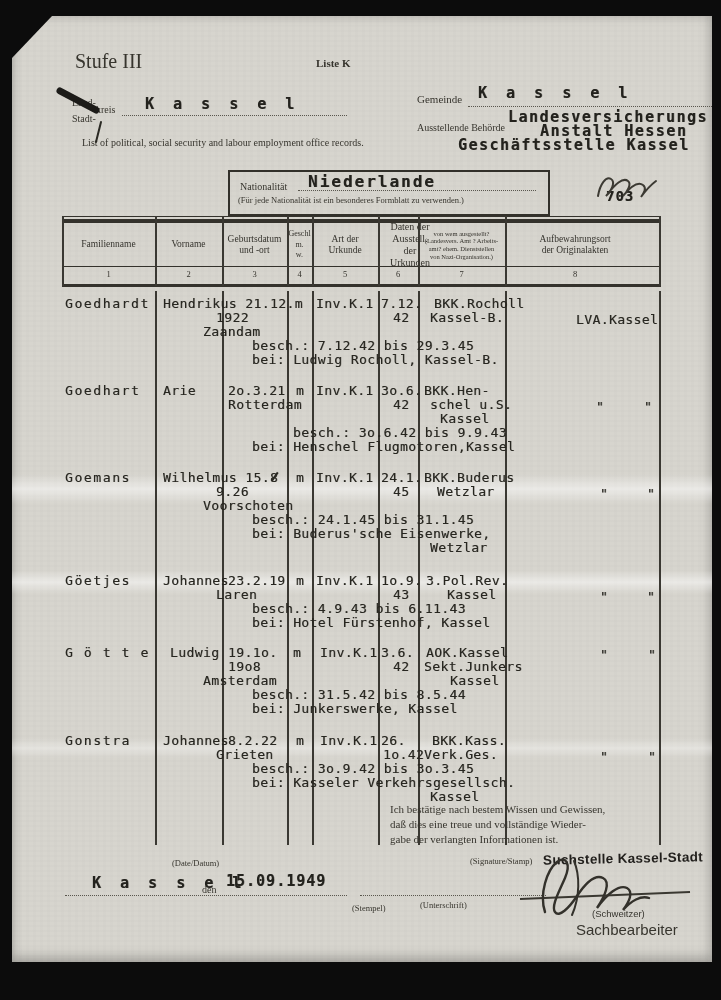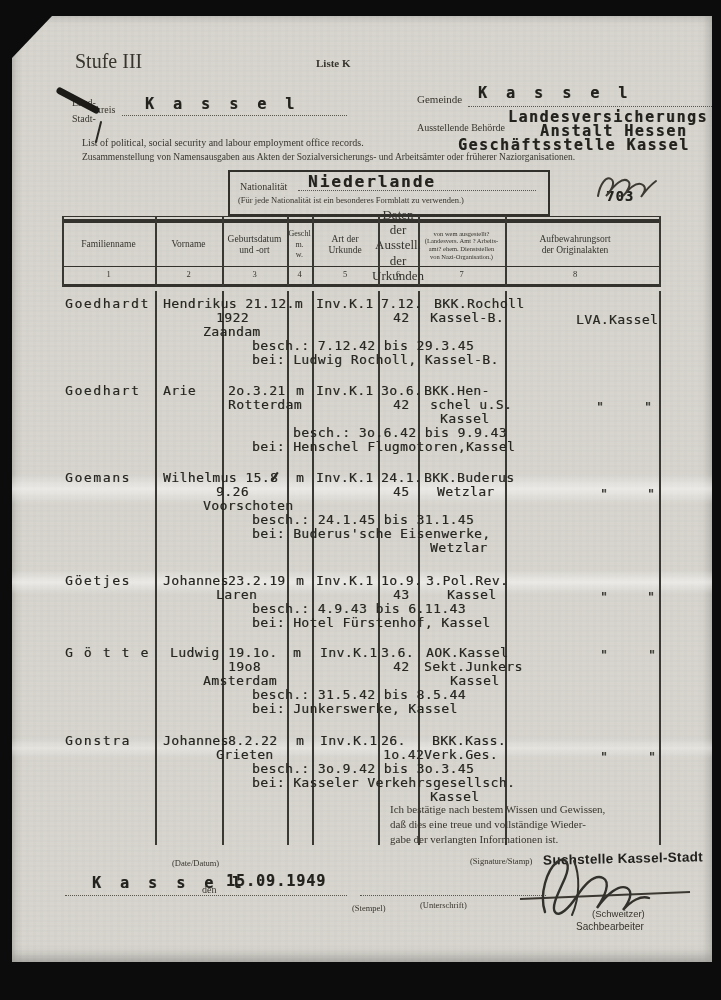--- a/index.html
+++ b/index.html
@@ -32,21 +32,21 @@
   .hline{position:absolute;left:62px;width:599px;background:#34322c;}
   
   .hc{position:absolute;top:224px;height:42px;display:flex;flex-direction:column;justify-content:center;
       align-items:center;text-align:center;color:#35332d;font-family:"Liberation Serif",serif;line-height:1.18;}
   .hn{position:absolute;top:269px;text-align:center;font-size:8.5px;color:#35332d;font-family:"Liberation Serif",serif;}
   .pos1{left:62px;width:93px;}  .pos2{left:155px;width:67px;} .pos3{left:222px;width:65px;}
   .pos4{left:287px;width:25px;} .pos5{left:312px;width:66px;} .pos6{left:378px;width:40px;}
   .pos7{left:418px;width:87px;} .pos8{left:505px;width:140px;}
   .hc.pos1,.hc.pos2,.hc.pos3,.hc.pos5,.hc.pos8{font-size:9.5px;}
   .hc.pos4{font-size:8px;line-height:1.3;}
-  .hc.pos6{font-size:13px;} .hc.pos7{font-size:6.5px;}
+  .hc.pos6{font-size:10px;margin-left:12px;} .hc.pos7{font-size:6.5px;}
   
   .band{position:absolute;left:0;right:0;background:linear-gradient(rgba(255,255,255,0),rgba(255,255,255,.5),rgba(255,255,255,0));}
   
   .edge{position:absolute;background:#0c0c0c;}
   #corner{position:absolute;left:12px;top:16px;width:40px;height:42px;background:#0c0c0c;
           clip-path:polygon(0 0,100% 0,0 100%);}
   #stamp{position:absolute;left:543px;top:851px;font-family:"Liberation Sans",sans-serif;font-weight:bold;
          font-size:13.5px;color:#211f1c;transform:rotate(-1.2deg);letter-spacing:.3px;white-space:pre;}
   .sans{font-family:"Liberation Sans",sans-serif;}
   svg.overlay{position:absolute;left:0;top:0;pointer-events:none;}
@@ -74,21 +74,20 @@
   <div class="pr s11" style="left:417px;top:93px;">Gemeinde</div>
   <div class="dots" style="left:468px;top:106px;width:244px;"></div>
   <div class="tb" style="left:478px;top:84px;font-size:15px;letter-spacing:5px;">K a s s e l</div>
 
   <div class="pr s10" style="left:417px;top:122px;">Ausstellende Behörde</div>
   <div class="tb" style="left:508px;top:108px;font-size:15px;letter-spacing:1.5px;">Landesversicherungs</div>
   <div class="tb" style="left:540px;top:122px;font-size:15px;letter-spacing:1.5px;">Anstalt Hessen</div>
   <div class="tb" style="left:458px;top:136px;font-size:15px;letter-spacing:1.5px;">Geschäftsstelle Kassel</div>
 
   <div class="pr s10" style="left:82px;top:137px;">List of political, social security and labour employment office records.</div>
-  <div class="pr s95" style="left:82px;top:152px;">Zusammenstellung von Namensausgaben aus Akten der Sozialversicherungs- und Arbeitsämter oder früherer Naziorganisationen.</div>
 
   <div id="natbox"></div>
   <div class="pr s10" style="left:240px;top:181px;">Nationalität</div>
   <div class="dots" style="left:298px;top:190px;width:238px;"></div>
   <div class="tb" style="left:308px;top:172px;font-size:16px;letter-spacing:2px;">Niederlande</div>
   <div class="pr s85" style="left:238px;top:195px;">(Für jede Nationalität ist ein besonderes Formblatt zu verwenden.)</div>
   <div class="tb" style="left:606px;top:188px;font-size:14px;letter-spacing:1px;">703</div>
 
   <div class="hline" style="top:216px;height:1px;"></div>
   <div class="hline" style="top:219px;height:4px;"></div>
@@ -271,21 +270,21 @@
 
   <div class="tb" style="left:92px;top:874px;font-size:15px;letter-spacing:5px;">K a s s e l</div>
   <div class="pr s10" style="left:202px;top:884px;">den</div>
   <div class="tb" style="left:226px;top:872px;font-size:15px;letter-spacing:1px;">15.09.1949</div>
   <div class="dots" style="left:65px;top:895px;width:282px;"></div>
   <div class="dots" style="left:360px;top:895px;width:186px;"></div>
 
   <div class="pr s85" style="left:352px;top:903px;">(Stempel)</div>
   <div class="pr s85" style="left:420px;top:900px;">(Unterschrift)</div>
   <div class="pr sans" style="left:592px;top:908px;font-size:9.5px;">(Schweitzer)</div>
-  <div class="pr sans" style="left:576px;top:921px;font-size:10px;">Sachbearbeiter</div>
+  <div class="pr sans" style="left:576px;top:921px;font-size:15px;">Sachbearbeiter</div>
 
   <svg class="overlay" width="721" height="1000" viewBox="0 0 721 1000">
 
     <path d="M60,91 L96,110" stroke="#1c1b18" stroke-width="7" stroke-linecap="round" fill="none"></path>
     <path d="M101,122 L96,142" stroke="#2a2923" stroke-width="2" stroke-linecap="round" fill="none"></path>
 
     <path d="M598,196 c2,-12 8,-20 13,-17 c5,3 0,13 -5,17 c9,-12 17,-19 22,-15 c4,3 -1,11 -5,15 c8,-10 15,-15 20,-11 c4,3 1,8 -2,12 c5,-7 11,-13 15,-16" stroke="#3c3a33" stroke-width="2" fill="none" stroke-linecap="round"></path>
 
     <path d="M520,899 L690,892" stroke="#3a3831" stroke-width="2" fill="none"></path>
     <path d="M545,912 c-6,-18 2,-42 12,-50 c9,-7 14,2 8,16 c-6,14 -14,28 -10,34 c4,6 14,-4 22,-16 c8,-12 18,-22 26,-18 c8,4 2,18 -6,30 c10,-14 22,-24 30,-20 c7,4 2,14 -4,22 c8,-9 18,-15 26,-12" stroke="#33312b" stroke-width="2.4" fill="none" stroke-linecap="round"></path>

